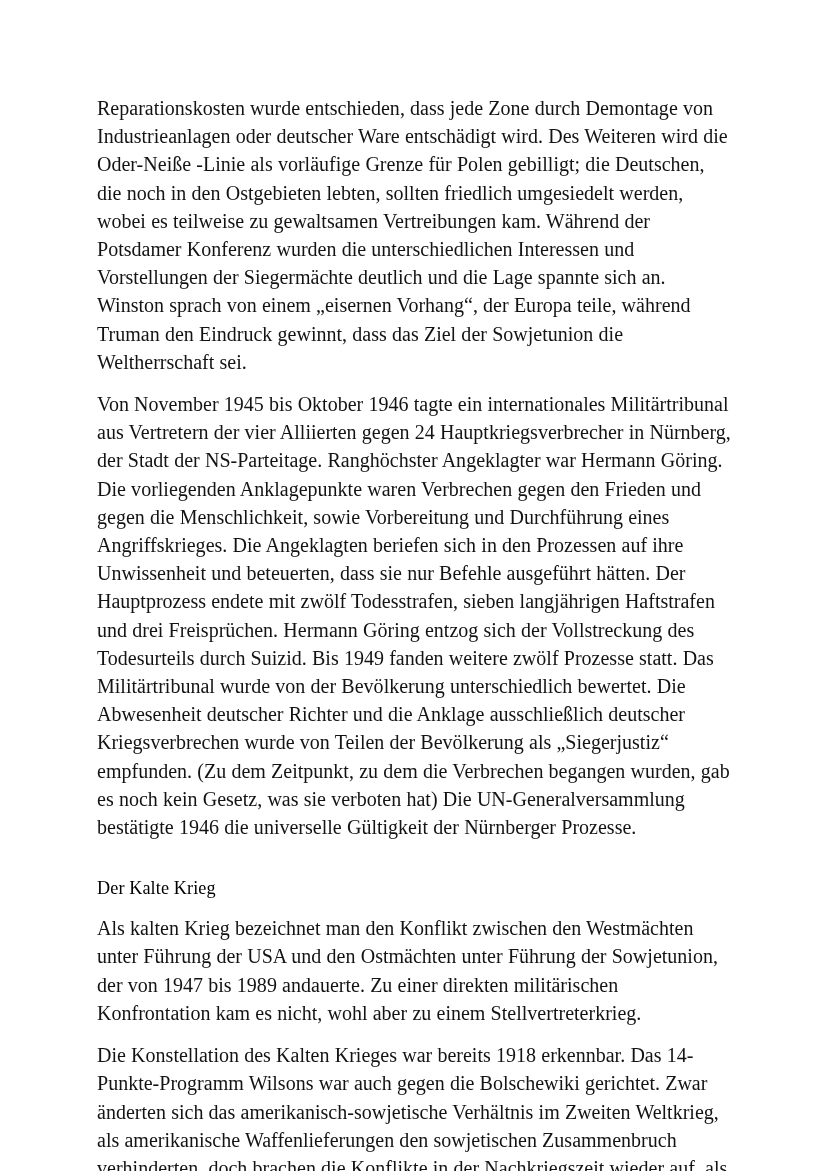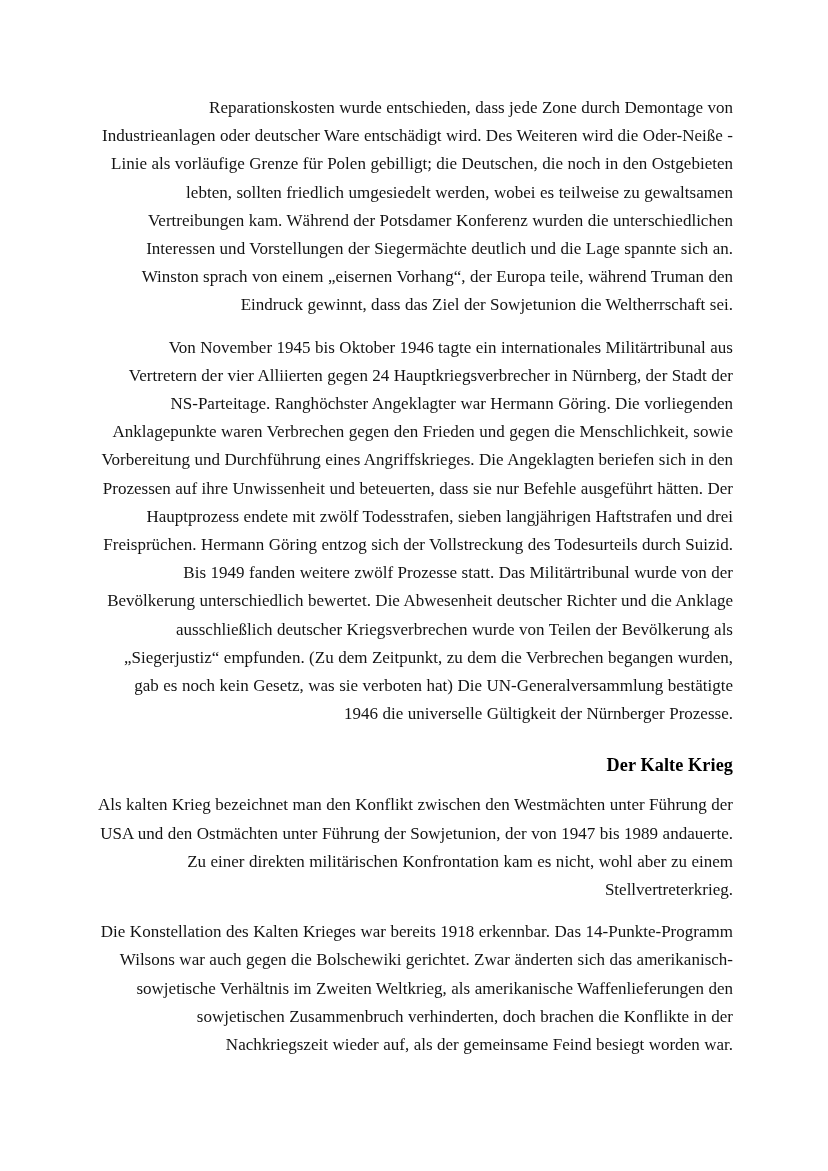--- a/index.html
+++ b/index.html
@@ -22,36 +22,35 @@
     background: #ffffff;
     box-sizing: border-box;
   }
   .content {
     position: absolute;
     left: 97px;
     top: 94px;
     width: 636px;
   }
   .para {
-    font-size: 17px;
+    font-size: 20px;
     line-height: 28.2px;
-    text-align: right;
+    text-align: left;
     margin: 0 0 14px 0;
     color: #131313;
     letter-spacing: 0.01px;
     word-spacing: 0.2px;
   }
   .heading {
     font-size: 18.2px;
     line-height: 28px;
-    font-weight: bold;
-    margin: 6px 0 12px 0;
+    font-weight: normal;
+    margin: 16px 0 12px 0;
     color: #000000;
     letter-spacing: 0.1px;
-    text-align: right;
   }
   .spacer-before-heading {
     height: 3px;
   }
 </style>
 </head>
 <body>
 
 <div class="page">
   <div class="content">

